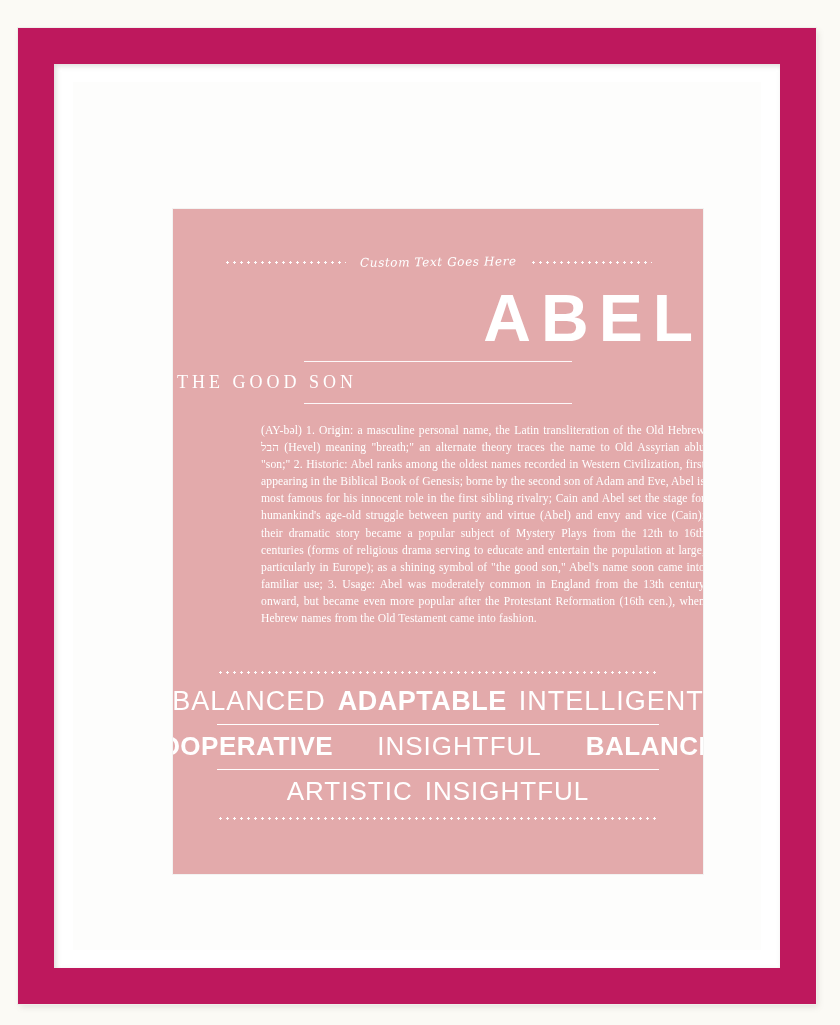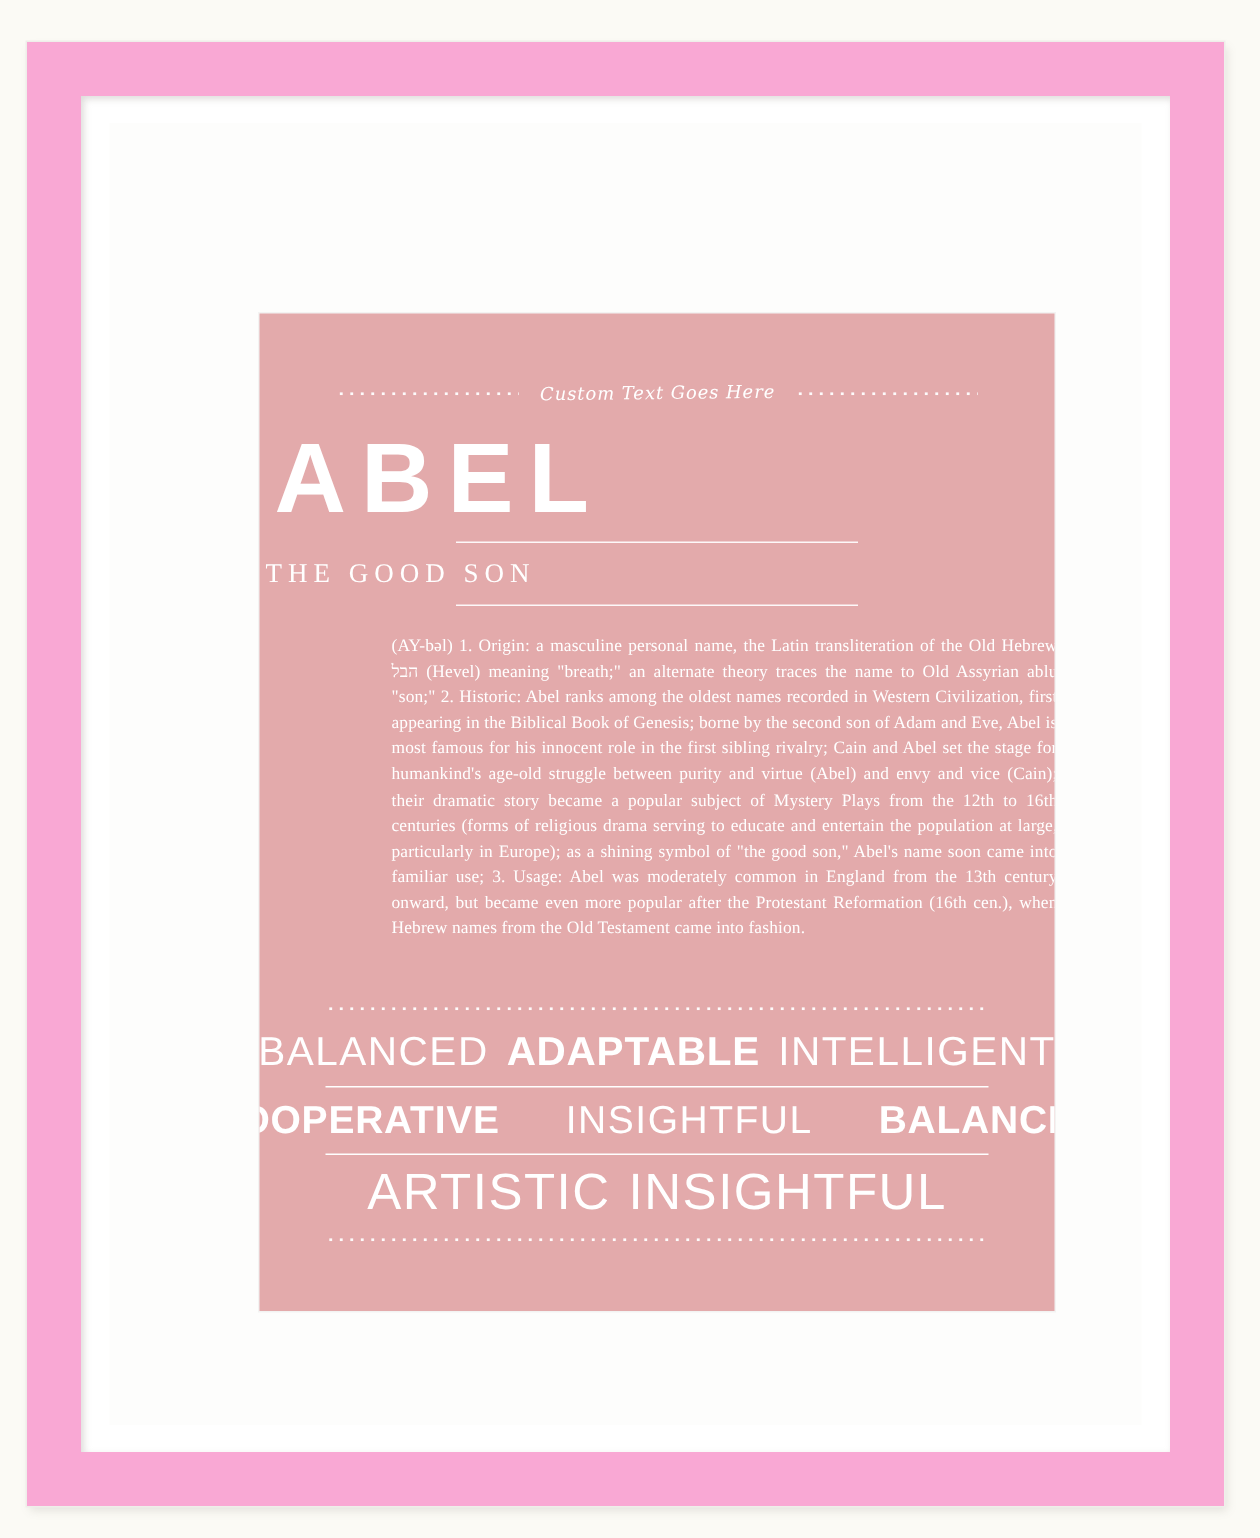--- a/index.html
+++ b/index.html
@@ -21,21 +21,21 @@
     background: #fbfaf5;
   }
 
   
   .frame-outer {
     position: absolute;
     left: 18px;
     top: 28px;
     width: 798px;
     height: 976px;
-    background: #f9a8d4;
+    background: #be185d;
     box-shadow: 0 0 0 1px #efeeea, 2px 3px 6px rgba(120,115,110,0.18);
   }
   .frame-bevel {
     position: absolute;
     left: 36px;
     top: 36px;
     right: 36px;
     bottom: 36px;
     background: #ffffff;
     box-shadow: inset 2px 2px 5px rgba(160,155,150,0.35),
@@ -92,21 +92,21 @@
     color: #ffffff;
     transform: rotate(-0.6deg);
   }
 
   
   .name {
     position: absolute;
     top: 72px;
     left: 0;
     width: 100%;
-    text-align: left;
+    text-align: right;
     font-family: "Liberation Sans", sans-serif;
     font-weight: bold;
     font-size: 66px;
     line-height: 74px;
     letter-spacing: 10px;
     text-indent: 10px;
     color: #ffffff;
   }
 
   .rule {
@@ -171,21 +171,21 @@
     white-space: nowrap;
     font-family: "Liberation Sans", sans-serif;
     color: #ffffff;
   }
   .trait-line.l1 { margin-top: 12px; }
   .trait-line.l2 { margin-top: 6px; gap: 44px; }
   .trait-line.l3 { margin-top: 6px; }
   .w-light { font-weight: normal; letter-spacing: 1px; }
   .w-bold  { font-weight: bold; letter-spacing: 0.5px; }
   .s-28 { font-size: 27px; }
-  .s-25 { font-size: 34px; }
+  .s-25 { font-size: 26px; }
   .s-26 { font-size: 26px; }
 </style>
 </head>
 <body>
 
 <div id="stage">
 
   <div class="frame-outer">
     <div class="frame-bevel"></div>
     <div class="mat"></div>

